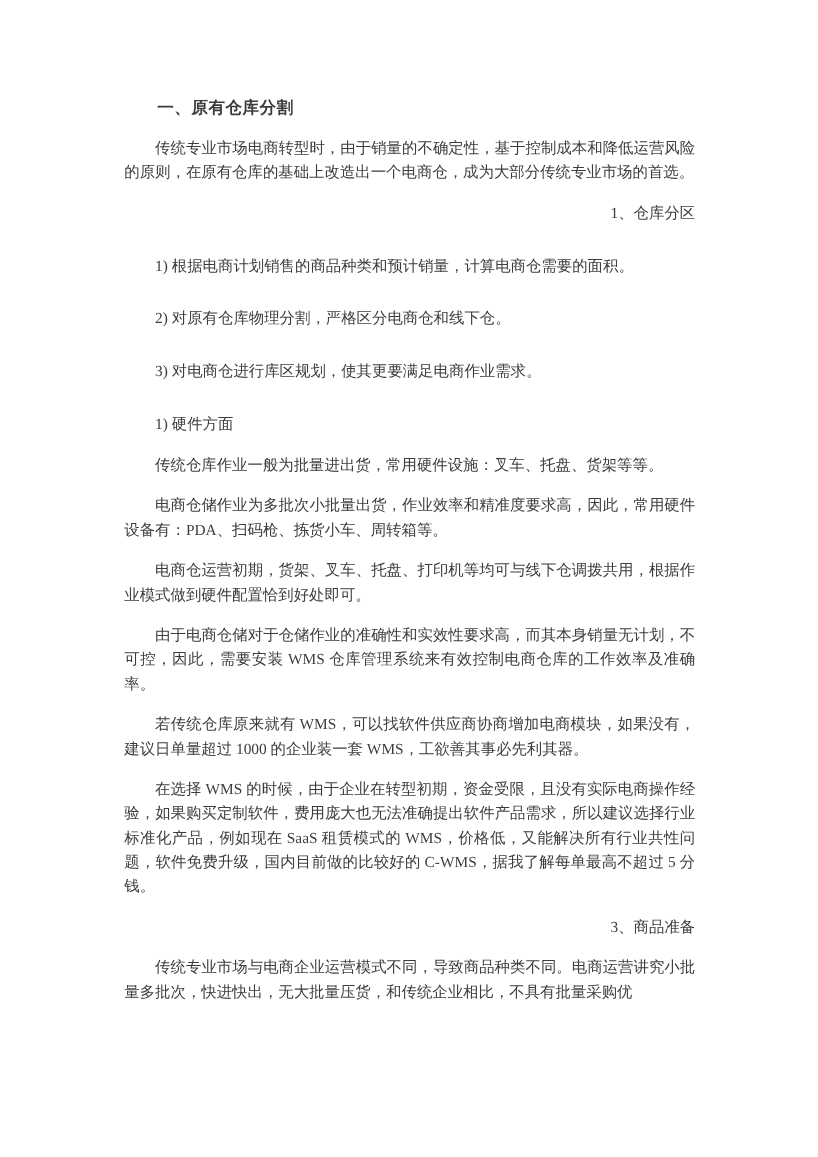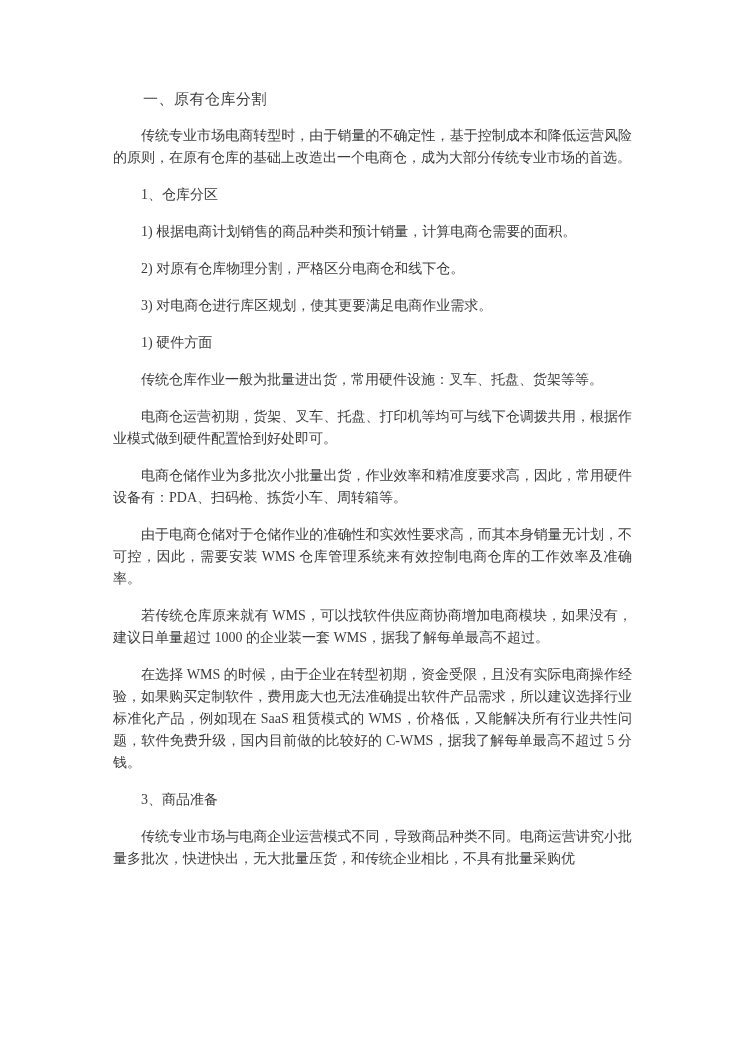--- a/index.html
+++ b/index.html
@@ -15,36 +15,37 @@
     background: #ffffff;
     box-sizing: border-box;
     padding: 88px 112px 0 113px;
     font-family: "Liberation Serif", "DejaVu Serif", serif;
     font-size: 14px;
     line-height: 22px;
     color: #3c3c3c;
     overflow: hidden;
   }
   .doc-heading {
-    font-weight: normal;
+    font-weight: bold;
     font-size: 15px;
     text-indent: 2em;
     margin: 0 0 15px 0;
     letter-spacing: 0.5px;
   }
   .para {
     margin: 15px 0;
     text-indent: 2em;
     text-align: justify;
   }
   .sub-heading {
     margin: 15px 0 15px 2em;
+    text-align: right;
   }
   .list-item {
-    margin: 15px 0 15px 2em;
+    margin: 26px 0 15px 2em;
     text-align: justify;
   }
 </style>
 </head>
 <body>
 
 <div class="page">
 
   <div class="doc-heading">一、原有仓库分割</div>
 
@@ -53,25 +54,25 @@
   <div class="sub-heading">1、仓库分区</div>
 
   <div class="list-item">1) 根据电商计划销售的商品种类和预计销量，计算电商仓需要的面积。</div>
   <div class="list-item">2) 对原有仓库物理分割，严格区分电商仓和线下仓。</div>
   <div class="list-item">3) 对电商仓进行库区规划，使其更要满足电商作业需求。</div>
 
 
   <div class="list-item">1) 硬件方面</div>
 
   <div class="para">传统仓库作业一般为批量进出货，常用硬件设施：叉车、托盘、货架等等。</div>
+  <div class="para">电商仓储作业为多批次小批量出货，作业效率和精准度要求高，因此，常用硬件设备有：PDA、扫码枪、拣货小车、周转箱等。</div>
   <div class="para">电商仓运营初期，货架、叉车、托盘、打印机等均可与线下仓调拨共用，根据作业模式做到硬件配置恰到好处即可。</div>
-  <div class="para">电商仓储作业为多批次小批量出货，作业效率和精准度要求高，因此，常用硬件设备有：PDA、扫码枪、拣货小车、周转箱等。</div>
 
 
   <div class="para">由于电商仓储对于仓储作业的准确性和实效性要求高，而其本身销量无计划，不可控，因此，需要安装 WMS 仓库管理系统来有效控制电商仓库的工作效率及准确率。</div>
-  <div class="para">若传统仓库原来就有 WMS，可以找软件供应商协商增加电商模块，如果没有，建议日单量超过 1000 的企业装一套 WMS，据我了解每单最高不超过。</div>
+  <div class="para">若传统仓库原来就有 WMS，可以找软件供应商协商增加电商模块，如果没有，建议日单量超过 1000 的企业装一套 WMS，工欲善其事必先利其器。</div>
   <div class="para">在选择 WMS 的时候，由于企业在转型初期，资金受限，且没有实际电商操作经验，如果购买定制软件，费用庞大也无法准确提出软件产品需求，所以建议选择行业标准化产品，例如现在 SaaS 租赁模式的 WMS，价格低，又能解决所有行业共性问题，软件免费升级，国内目前做的比较好的 C-WMS，据我了解每单最高不超过 5 分钱。</div>
 
   <div class="sub-heading">3、商品准备</div>
 
   <div class="para">传统专业市场与电商企业运营模式不同，导致商品种类不同。电商运营讲究小批量多批次，快进快出，无大批量压货，和传统企业相比，不具有批量采购优</div>
 
 </div>
 
 </body></html>

